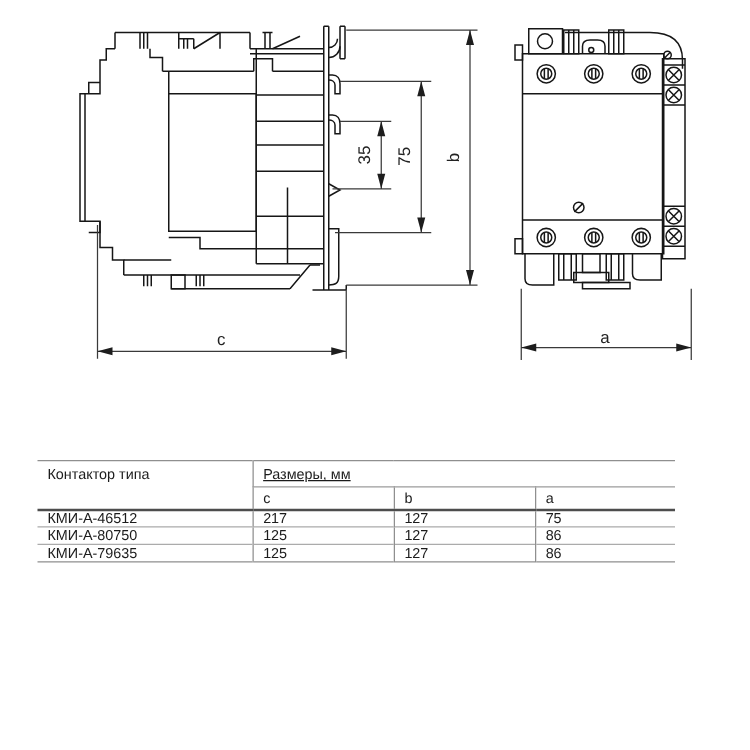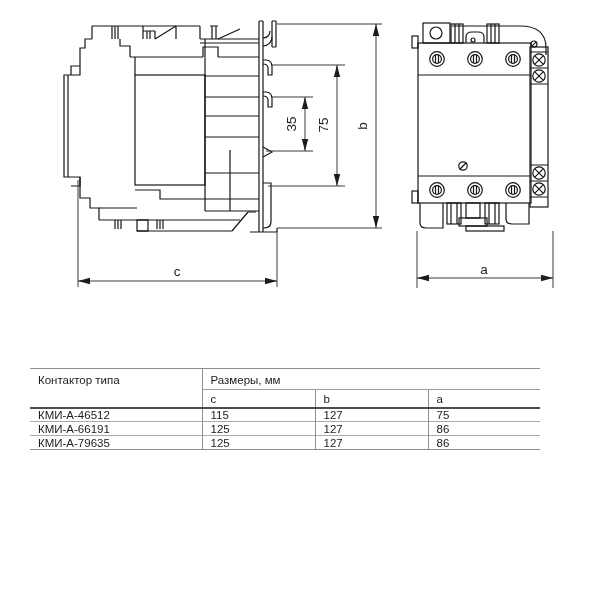--- a/index.html
+++ b/index.html
@@ -22,21 +22,21 @@
     font-size:11.5px; color:#1c1c1c;
   }
   .spec-table td {
     padding:0 0 0 8px; vertical-align:middle;
     height:14px; font-weight:400;
   }
   .spec-table tr.hdr1 td { height:21px; vertical-align:top; padding-top:5px; }
   .spec-table tr.hdr2 td { height:18px; padding-top:1px; }
   .spec-table { border-top:1px solid #8f8f8f; border-bottom:1px solid #8f8f8f; }
   .spec-table td.vline { border-left:1px solid #8f8f8f; }
-  .spec-table td.sizes-span { border-bottom:1px solid #9c9c9c; }
+  .spec-table td.sizes-span { border-bottom:1px solid #9c9c9c;text-decoration:underline; }
   .spec-table tr.r1 td { border-top:2px solid #4d4d4d; }
   .spec-table tr.r2 td, .spec-table tr.r3 td { border-top:1px solid #ababab; }
 
   .caption {
     position:absolute; left:38px; top:562px; font-size:15px;
     letter-spacing:-0.2px; color:#1d1d1d; white-space:nowrap;
   }
 </style>
 </head>
 <body>
@@ -209,26 +209,26 @@
       <td rowspan="2">Контактор типа</td>
       <td colspan="3" class="vline sizes-span">Размеры, мм</td>
     </tr>
     <tr class="hdr2">
       <td class="vline">c</td>
       <td class="vline">b</td>
       <td class="vline">a</td>
     </tr>
     <tr class="r1">
       <td>КМИ-А-46512</td>
-      <td class="vline">115</td>
+      <td class="vline">217</td>
       <td class="vline">127</td>
       <td class="vline">75</td>
     </tr>
     <tr class="r2">
-      <td>КМИ-А-66191</td>
+      <td>КМИ-А-80750</td>
       <td class="vline">125</td>
       <td class="vline">127</td>
       <td class="vline">86</td>
     </tr>
     <tr class="r3">
       <td>КМИ-А-79635</td>
       <td class="vline">125</td>
       <td class="vline">127</td>
       <td class="vline">86</td>
     </tr>

